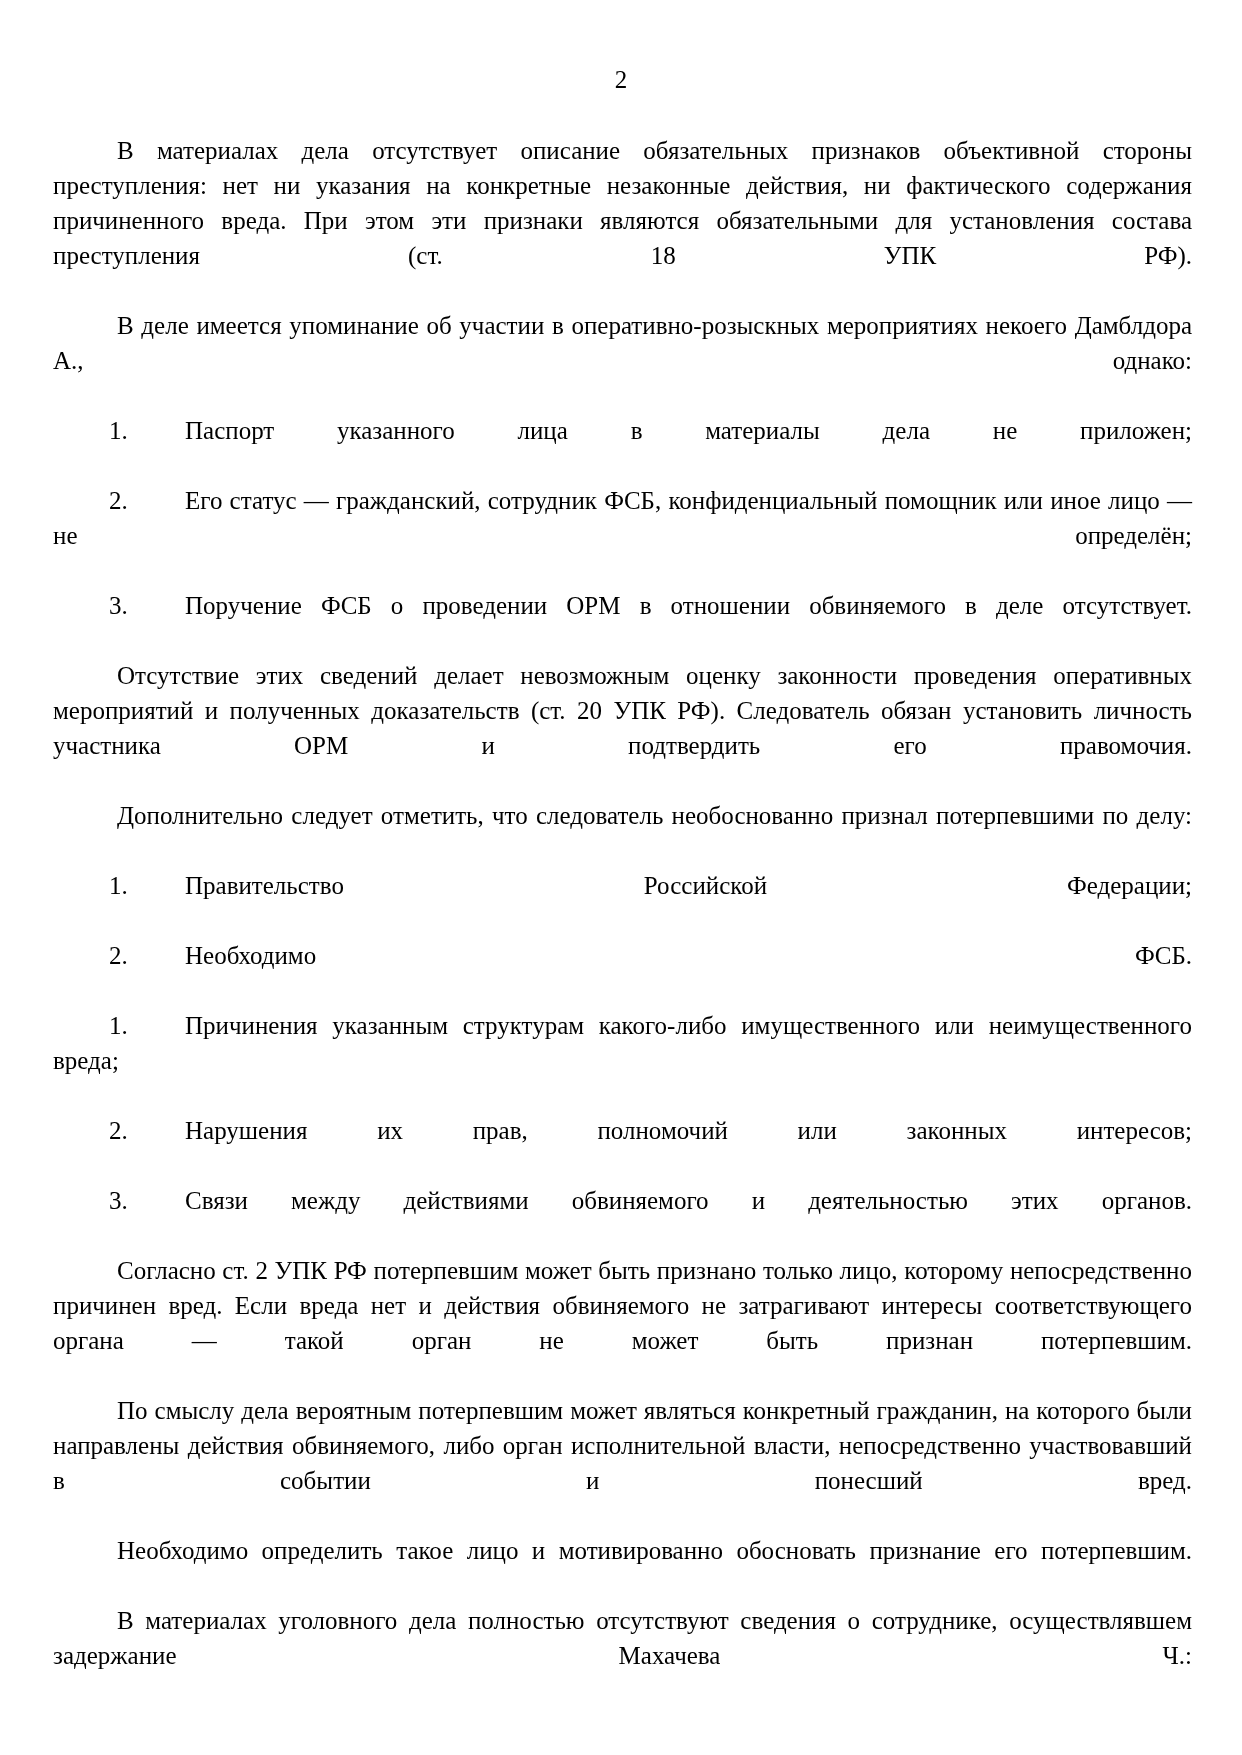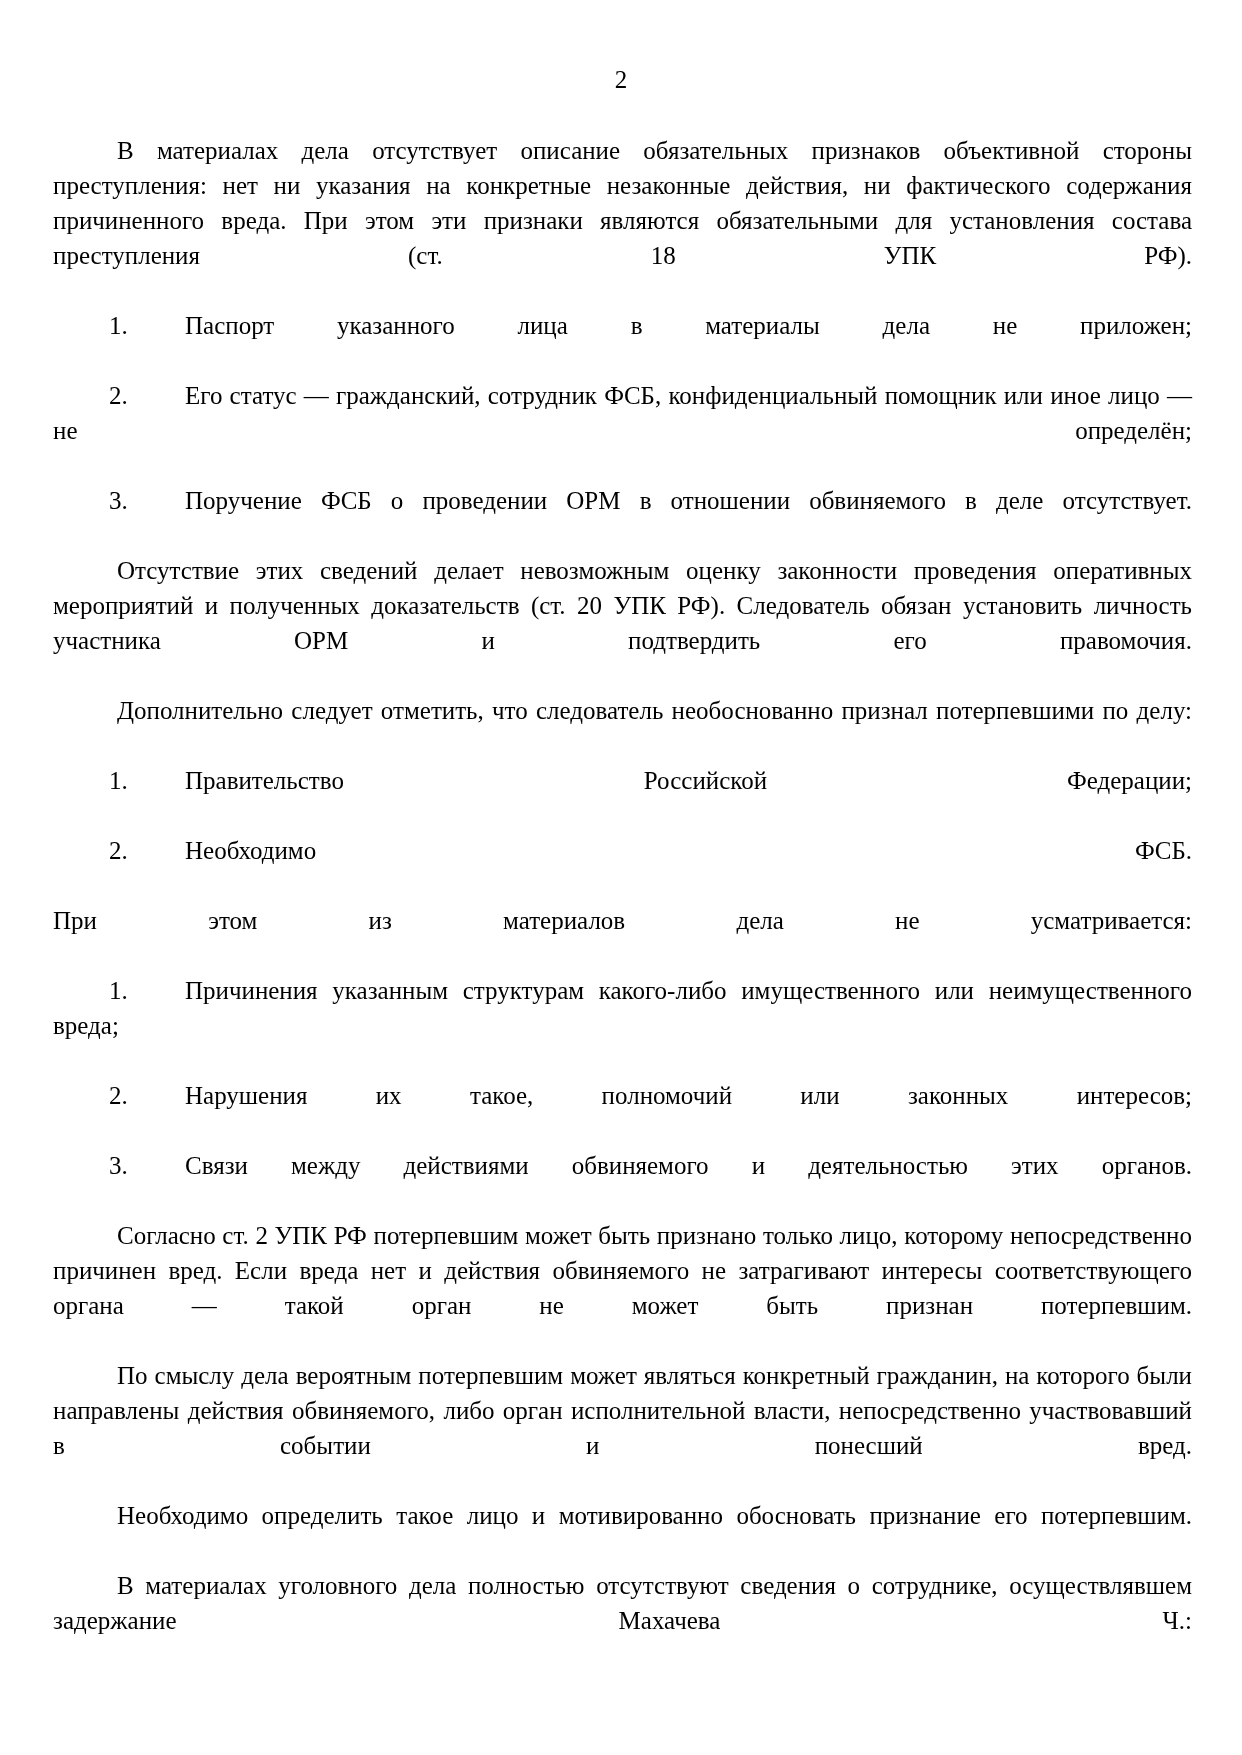--- a/index.html
+++ b/index.html
@@ -88,20 +88,21 @@
 <body>
 
 <div class="page">
 
   <div class="page-number">2</div>
 
   <div class="body-block">
 
     <p class="para">В материалах дела отсутствует описание обязательных признаков объективной стороны преступления: нет ни указания на конкретные незаконные действия, ни фактического содержания причиненного вреда. При этом эти признаки являются обязательными для установления состава преступления (ст. 18 УПК РФ).</p>
 
+    <p class="para">В деле имеется упоминание об участии в оперативно-розыскных мероприятиях некоего Дамблдора А., однако:</p>
 
     <div class="numbered-list">
       <div class="list-item">
         <span class="num">1.</span><span class="txt">Паспорт указанного лица в материалы дела не приложен;</span>
       </div>
       <div class="list-item">
         <span class="num">2.</span><span class="txt">Его статус — гражданский, сотрудник ФСБ, конфиденциальный помощник или иное лицо — не определён;</span>
       </div>
       <div class="list-item">
         <span class="num">3.</span><span class="txt">Поручение ФСБ о проведении ОРМ в отношении обвиняемого в деле отсутствует.</span>
@@ -114,28 +115,27 @@
 
     <div class="numbered-list">
       <div class="list-item">
         <span class="num">1.</span><span class="txt">Правительство Российской Федерации;</span>
       </div>
       <div class="list-item">
         <span class="num">2.</span><span class="txt">Необходимо ФСБ.</span>
       </div>
     </div>
 
-    <p class="para no-indent">При этом из материалов дела не усматривается:</p>
 
     <div class="numbered-list">
       <div class="list-item">
         <span class="num">1.</span><span class="txt">Причинения указанным структурам какого-либо имущественного или неимущественного вреда;</span>
       </div>
       <div class="list-item">
-        <span class="num">2.</span><span class="txt">Нарушения их такое, полномочий или законных интересов;</span>
+        <span class="num">2.</span><span class="txt">Нарушения их прав, полномочий или законных интересов;</span>
       </div>
       <div class="list-item">
         <span class="num">3.</span><span class="txt">Связи между действиями обвиняемого и деятельностью этих органов.</span>
       </div>
     </div>
 
     <p class="para">Согласно ст. 2 УПК РФ потерпевшим может быть признано только лицо, которому непосредственно причинен вред. Если вреда нет и действия обвиняемого не затрагивают интересы соответствующего органа — такой орган не может быть признан потерпевшим.</p>
 
     <p class="para">По смыслу дела вероятным потерпевшим может являться конкретный гражданин, на которого были направлены действия обвиняемого, либо орган исполнительной власти, непосредственно участвовавший в событии и понесший вред.</p>
 

